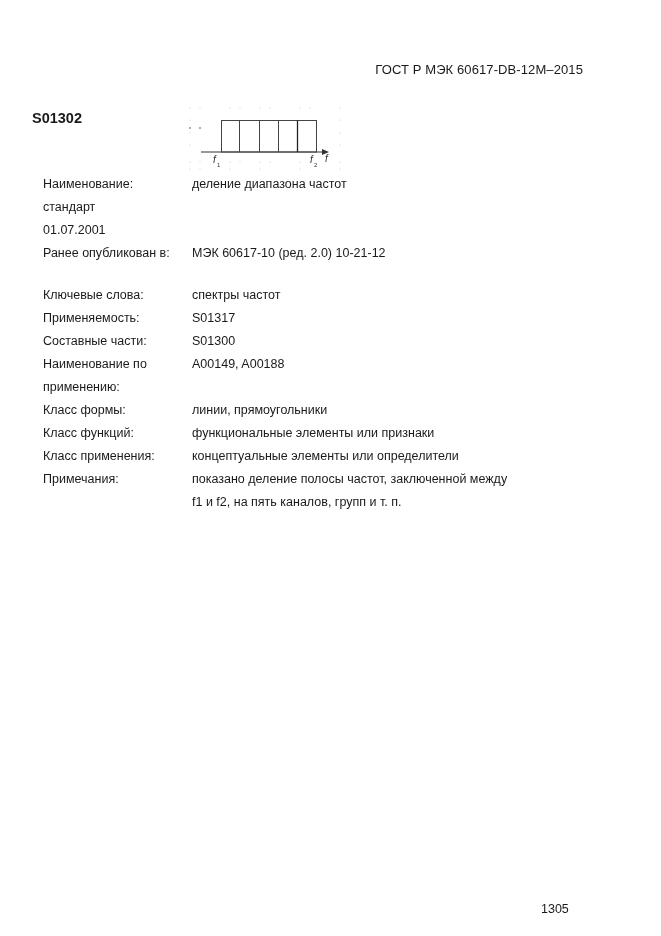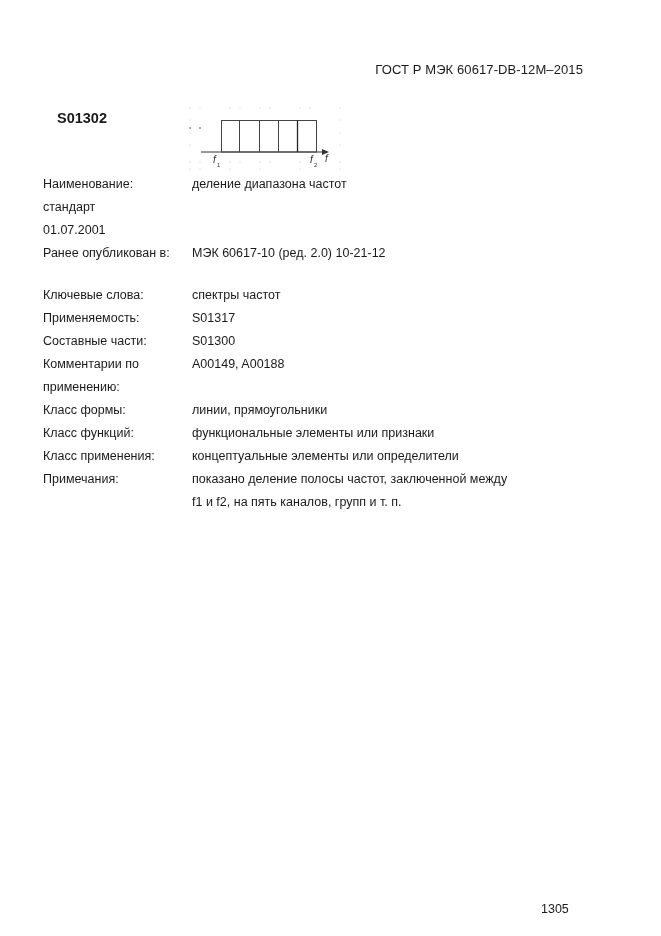--- a/index.html
+++ b/index.html
@@ -5,21 +5,21 @@
     html, body { margin: 0; padding: 0; }
     body {
       width: 661px; height: 936px; background: #ffffff; position: relative;
       font-family: "Liberation Sans", sans-serif; color: #1a1a1a; overflow: hidden;
     }
     .std-header {
       position: absolute; top: 62px; right: 78px;
       font-size: 13px; font-weight: normal; letter-spacing: 0.1px;
     }
     .symbol-code {
-      position: absolute; top: 110px; left: 57px;
+      position: absolute; top: 110px; left: 32px;
       font-size: 14.5px; font-weight: bold;
     }
     .diagram {
       position: absolute; left: 186px; top: 105px; width: 160px; height: 66px;
     }
     .fields {
       position: absolute; left: 43px; top: 173px; width: 520px;
       font-size: 12.5px; line-height: 23px;
     }
     .row { display: flex; }
@@ -115,21 +115,21 @@
   </div>
   <div class="row">
     <span class="label">Применяемость:</span>
     <span class="value">S01317</span>
   </div>
   <div class="row">
     <span class="label">Составные части:</span>
     <span class="value">S01300</span>
   </div>
   <div class="row">
-    <span class="label">Комментарии по</span>
+    <span class="label">Наименование по</span>
     <span class="value">A00149, A00188</span>
   </div>
   <div class="row">
     <span class="label">применению:</span>
     <span class="value"></span>
   </div>
   <div class="row">
     <span class="label">Класс формы:</span>
     <span class="value">линии, прямоугольники</span>
   </div>

